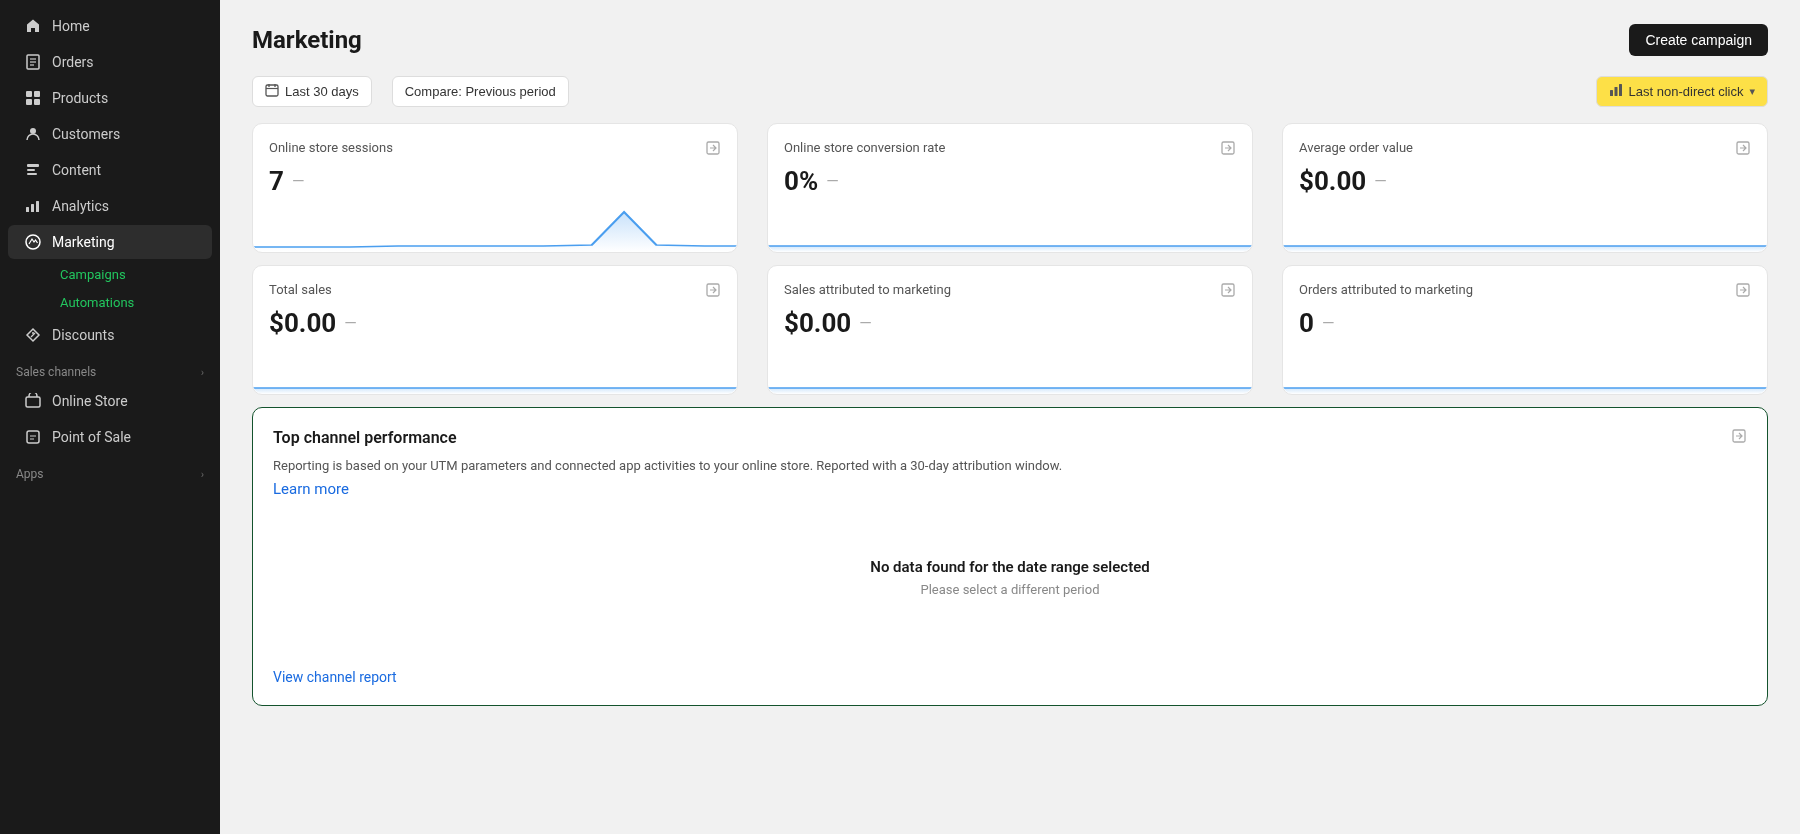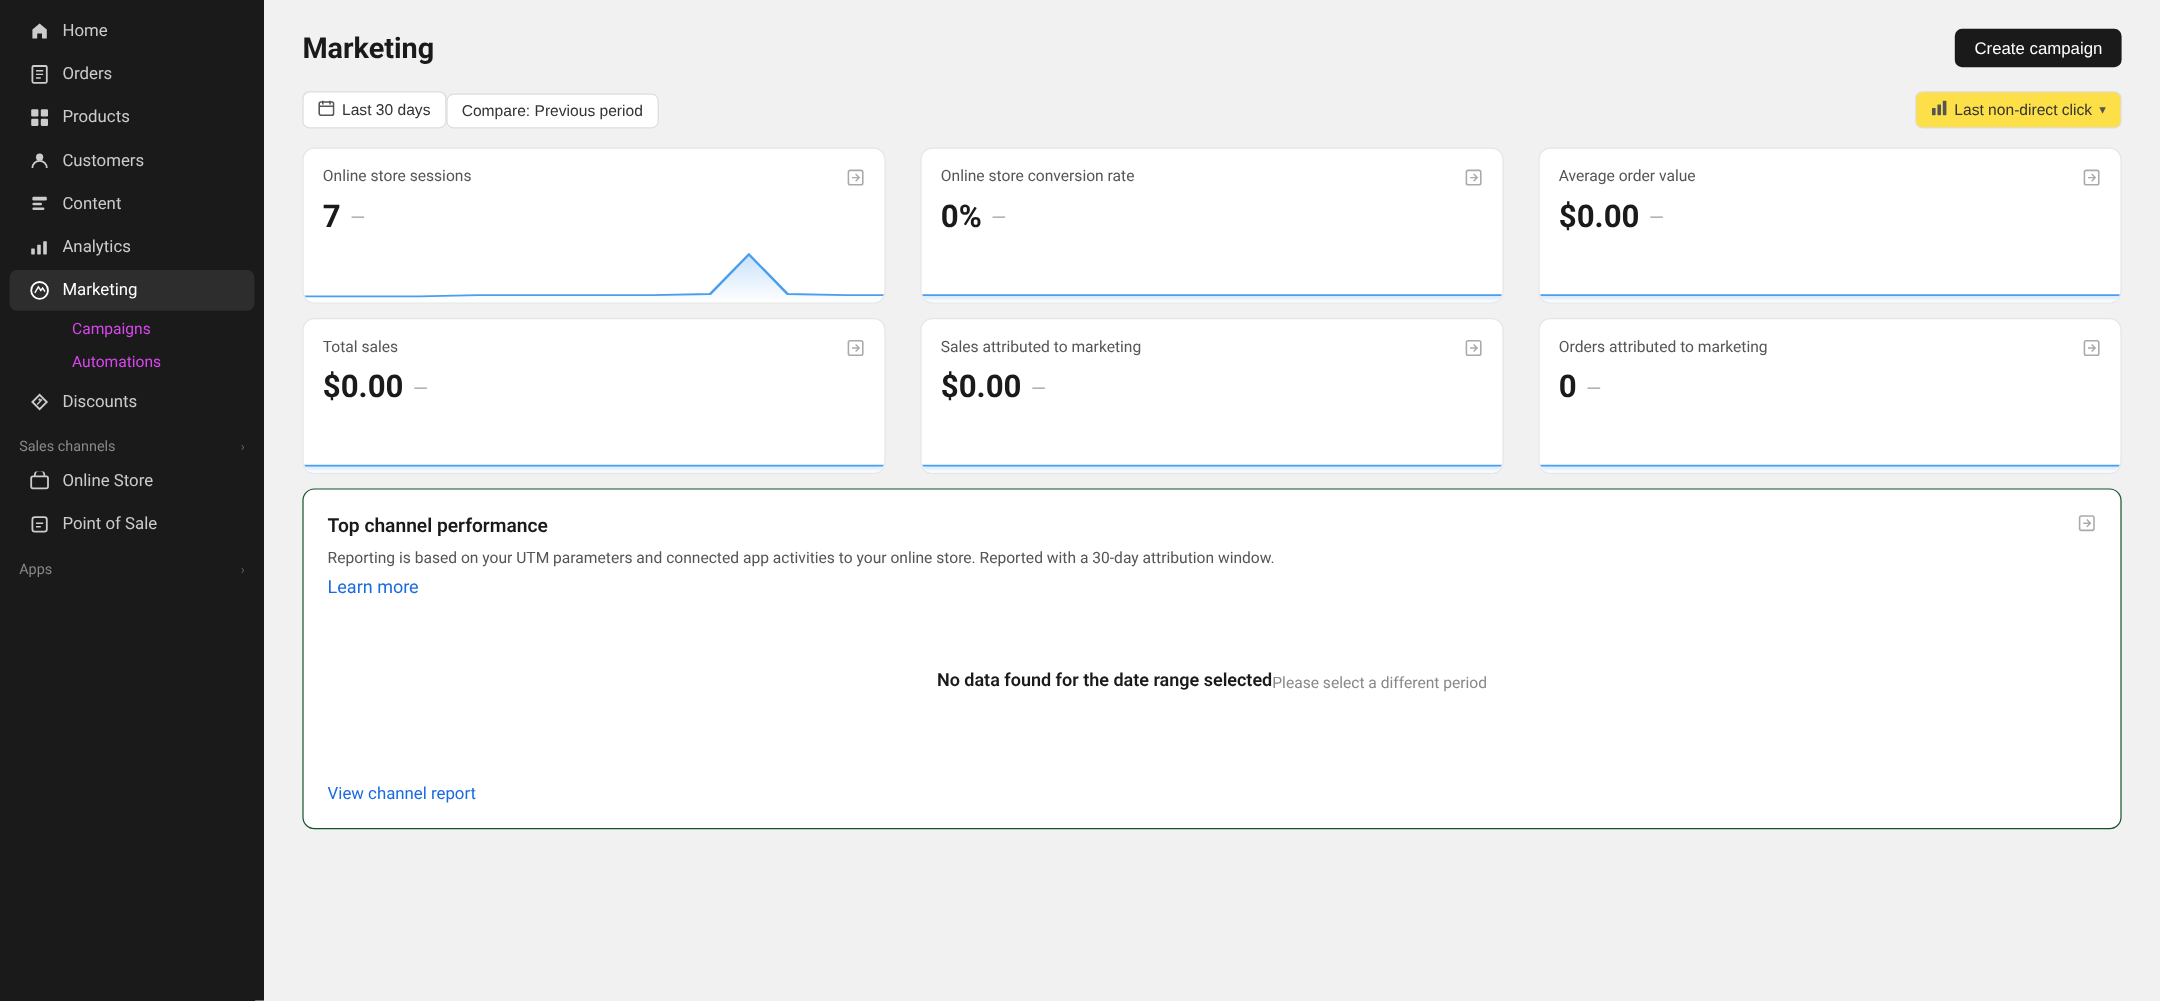--- a/index.html
+++ b/index.html
@@ -45,21 +45,21 @@
       justify-content: space-between;
       padding: 12px 16px 4px 16px;
       font-size: 12px;
       color: #888;
       cursor: pointer;
     }
     .sidebar-subsection { margin-left: 44px; }
     .sidebar-subitem {
       display: block;
       padding: 6px 16px;
-      color: #d946ef;
+      color: #22c55e;
       font-size: 13px;
       cursor: pointer;
       border-radius: 4px;
       margin: 1px 8px 1px 0;
     }
 
     
     .main {
       flex: 1;
       overflow-y: auto;
@@ -90,21 +90,21 @@
       text-align: right;
     }
 
     
     .filters-row {
       display: flex;
       align-items: center;
       justify-content: space-between;
       margin-bottom: 16px;
     }
-    .filters-left { display: flex; gap: 0; align-items: flex-end; }
+    .filters-left { display: flex; gap: 20px; }
     .filter-btn {
       background: #fff;
       border: 1px solid #ddd;
       border-radius: 6px;
       padding: 6px 12px;
       font-size: 13px;
       cursor: pointer;
       display: flex;
       align-items: center;
       gap: 6px;
@@ -180,21 +180,21 @@
       justify-content: space-between;
       align-items: flex-start;
       margin-bottom: 8px;
     }
     .bottom-card-title { font-size: 16px; font-weight: 600; color: #1a1a1a; }
     .bottom-description { font-size: 13px; color: #555; line-height: 1.5; margin-bottom: 4px; }
     .learn-more { color: #1a6be0; font-size: 15px; cursor: pointer; text-decoration: none; }
 
     .no-data-section {
       display: flex;
-      flex-direction: row;
+      flex-direction: column;
       align-items: center;
       justify-content: center;
       padding: 60px 20px;
       color: #555;
     }
     .no-data-title { font-size: 15px; font-weight: 600; color: #1a1a1a; margin-bottom: 6px; }
     .no-data-sub { font-size: 13px; color: #888; }
 
     .view-report-link {
       color: #1a6be0;

